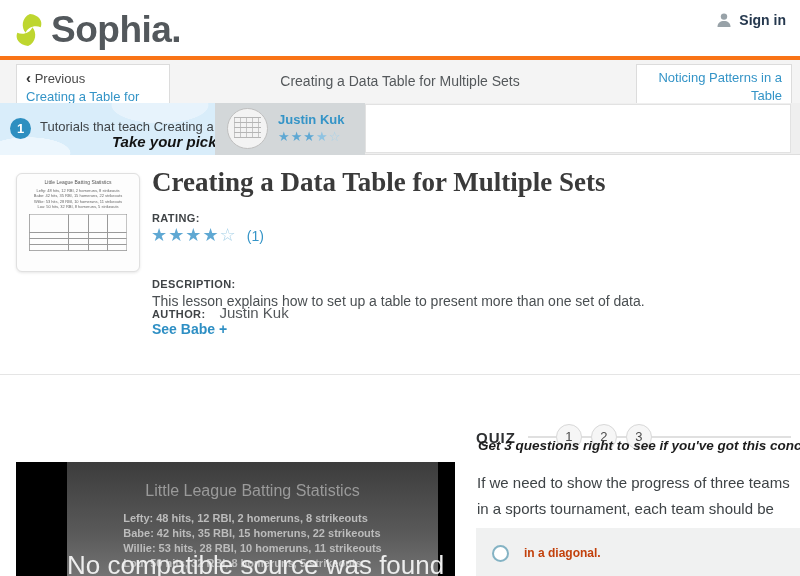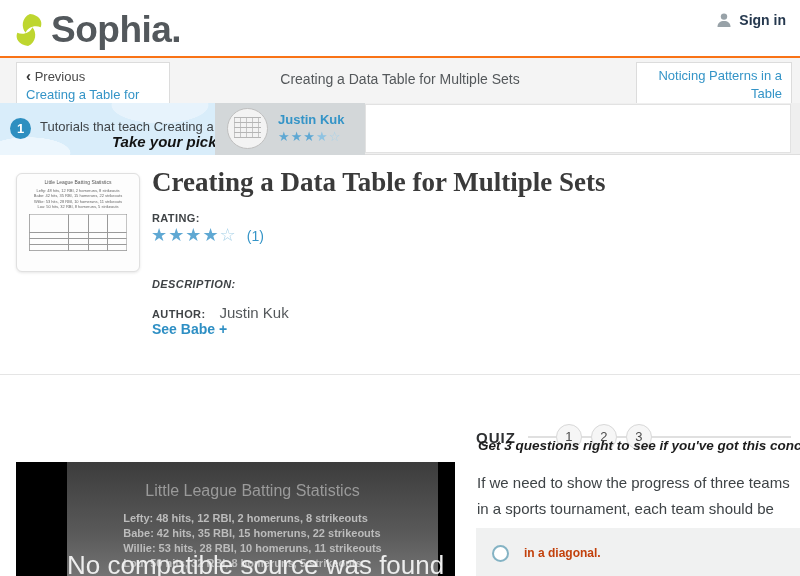--- a/index.html
+++ b/index.html
@@ -6,21 +6,21 @@
   body { font-family:"Liberation Sans", sans-serif; background:#fff; }
   .page { position:relative; width:800px; height:576px; overflow:hidden; background:#fff; }
 
   
   .header { position:absolute; top:0; left:0; right:0; height:56px; background:#fff; }
   .logo { position:absolute; left:14px; top:9px; display:flex; align-items:center; gap:7px; cursor:pointer; }
   .logo-text { font-size:37px; font-weight:bold; color:#53585c; letter-spacing:-0.5px; }
   .signin { position:absolute; right:14px; top:12px; display:flex; align-items:center; gap:7px; color:#25384e; font-weight:bold; font-size:14px; cursor:pointer; }
 
   
-  .navbar { position:absolute; top:56px; left:0; right:0; height:47px; background:#f4f4f4; border-top:2px solid #f97316; }
+  .navbar { position:absolute; top:56px; left:0; right:0; height:47px; background:#f4f4f4; border-top:4px solid #f97316; }
   .nav-box { position:absolute; top:4px; background:#fff; border:1px solid #dcdcdc; padding:4px 9px; font-size:13px; line-height:18px; cursor:pointer; }
   .nav-box.prev { left:16px; width:154px; }
   .nav-box.next { right:8px; width:156px; text-align:right; }
   .nav-label { color:#4a4a4a; }
   .nav-chev { font-weight:bold; color:#333; font-size:15px; }
   .nav-link { color:#3494c7; }
   .nav-center { position:absolute; left:200px; right:200px; top:13px; text-align:center; font-size:14px; color:#54585b; }
 
   
   .banner { position:absolute; top:103px; left:0; right:0; height:52px; background:#efefef; border-bottom:1px solid #dedede; }
@@ -64,21 +64,21 @@
   .lesson-title { position:absolute; left:152px; top:11px; font-family:"Liberation Serif", serif; font-size:27px; color:#3a3a3a; }
   .other-actions { position:absolute; right:10px; top:15px; height:30px; border:1px solid #79b3d5; border-radius:4px;
     background:#fff; color:#2e84b5; font-size:13px; padding:0 13px; display:flex; align-items:center; gap:9px; cursor:pointer; }
 
   .meta-label { font-size:11px; font-weight:bold; color:#3f4346; letter-spacing:.4px; }
   .rating-label { position:absolute; left:152px; top:56px; }
   .stars-row { position:absolute; left:151px; top:68px; font-size:18px; letter-spacing:1px; }
   .rating-count { font-size:14px; color:#3494c7; letter-spacing:0; margin-left:4px; cursor:pointer; }
   .author-row { position:absolute; left:152px; top:100px; display:flex; align-items:baseline; gap:14px;margin-top:48px; }
   .author-name { font-size:15px; color:#54585b; }
-  .desc-label { position:absolute; left:152px; top:122px;font-style:italic; }
+  .desc-label { position:absolute; left:152px; top:122px; }
   .desc-text { position:absolute; left:152px; top:137px; width:560px; font-size:14px; color:#4a4f52; }
   .see-more { position:absolute; left:152px; top:165px; font-size:14px; font-weight:bold; color:#2e8fc4; cursor:pointer; }
 
   
   .bottom { position:absolute; top:376px; left:0; right:0; height:200px; background:#fff; }
   .sec-head { display:flex; align-items:center; gap:12px; }
   .sec-title { font-size:15px; font-weight:bold; color:#2e3032; letter-spacing:1px; }
   .sec-line { flex:1; height:2px; background:#e2e2e2; }
   .tutorial-head { position:absolute; left:16px; top:38px; width:439px; }
 
@@ -180,20 +180,21 @@
       <span><span class="star full">★</span><span class="star full">★</span><span class="star full">★</span><span class="star full">★</span><span class="star empty">☆</span></span>
       <span class="rating-count">(1)</span>
     </div>
 
     <div class="author-row">
       <span class="meta-label">AUTHOR:</span>
       <span class="author-name">Justin Kuk</span>
     </div>
 
     <div class="meta-label desc-label">DESCRIPTION:</div>
+    <div class="desc-text">This lesson explains how to set up a table to present more than one set of data.</div>
 
     <div class="see-more">See Babe +</div>
   </div>
 
   <div class="bottom">
 
 
     <div class="video">
       <div class="video-inner">
         <div class="video-title">Little League Batting Statistics</div>

